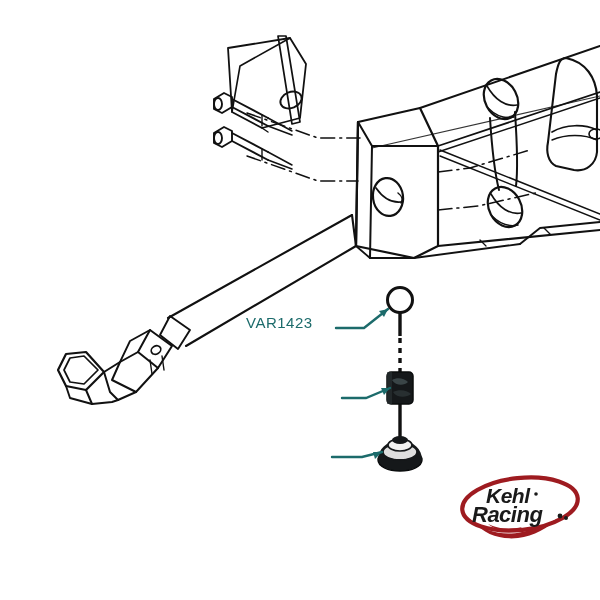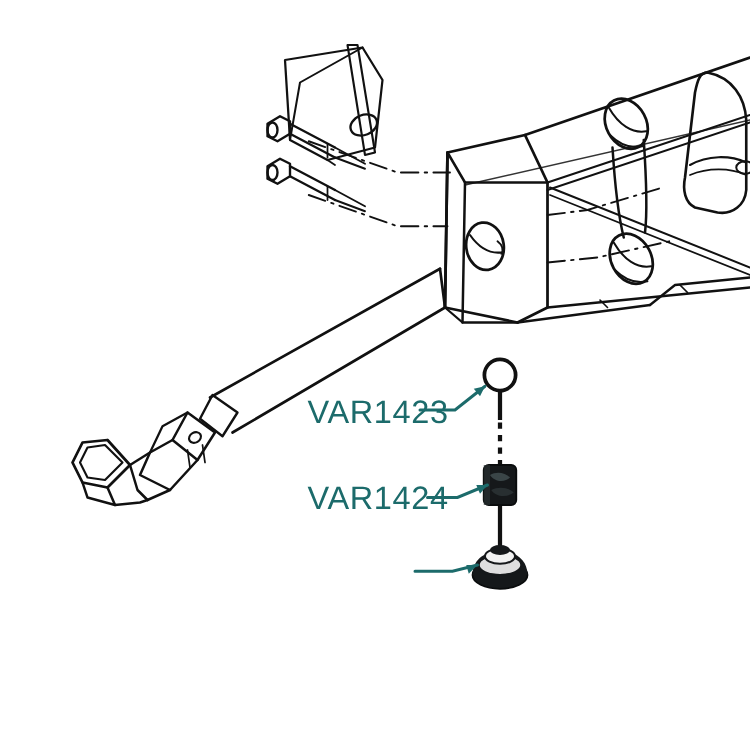--- a/index.html
+++ b/index.html
@@ -22,21 +22,21 @@
     position: absolute;
     left: 0;
     top: 0;
     width: 600px;
     height: 600px;
     display: block;
   }
   .callout-label {
     position: absolute;
     font-family: "Liberation Sans", sans-serif;
-    font-size: 26px;
+    font-size: 15px;
     letter-spacing: 0.5px;
     color: #1c6b6b;
     white-space: nowrap;
     user-select: none;
   }
   #label-var1423 { left: 246px; top: 314px; }
   #label-var1424 { left: 246px; top: 383px; }
   #label-te003   { left: 266px; top: 441px; }
 
   #logo-wrap {
@@ -206,17 +206,33 @@
       <path d="M342,398 L366,398 L390,388"></path>
       <path d="M390,388 L381,388 L384,395 Z" fill="#1c6b6b" stroke="none"></path>
 
       <path d="M332,457 L362,457 L382,452"></path>
       <path d="M382,452 L373,452 L375,459 Z" fill="#1c6b6b" stroke="none"></path>
     </g>
   </svg>
 
   <div class="callout-label" id="label-var1423">VAR1423</div>
 
-  <div class="callout-label" id="label-var1424">VAR1424</div>
-
-
+
+
+  <div id="logo-wrap">
+    <svg id="logo-svg" viewBox="0 0 136 80" xmlns="http://www.w3.org/2000/svg">
+
+      <ellipse cx="68" cy="38" rx="58" ry="26" fill="none" stroke="#9e1b20" stroke-width="4.2" transform="rotate(-6 68 38)"></ellipse>
+
+      <path d="M22,56 C34,66 52,70 70,66 C84,63 96,58 106,52
+               C96,62 82,70 66,72 C48,74 32,68 22,56 Z" fill="#9e1b20"></path>
+      <path d="M36,58 C46,63 58,64 70,61 L62,66 C52,66 42,63 36,58 Z" fill="#9e1b20"></path>
+
+      <text x="34" y="37" fill="#1a1a1a" font-family="'Liberation Sans', sans-serif" font-size="21" font-weight="bold" font-style="italic" letter-spacing="-0.5">Kehl</text>
+      <text x="20" y="56" fill="#1a1a1a" font-family="'Liberation Sans', sans-serif" font-size="22" font-weight="bold" font-style="italic" letter-spacing="-0.5">Racing</text>
+
+      <circle cx="108" cy="50" r="2.4" fill="#1a1a1a"></circle>
+      <circle cx="114" cy="52" r="2" fill="#1a1a1a"></circle>
+      <circle cx="84" cy="28" r="1.8" fill="#1a1a1a"></circle>
+    </svg>
+  </div>
 
 </div>
 
 </body></html>

